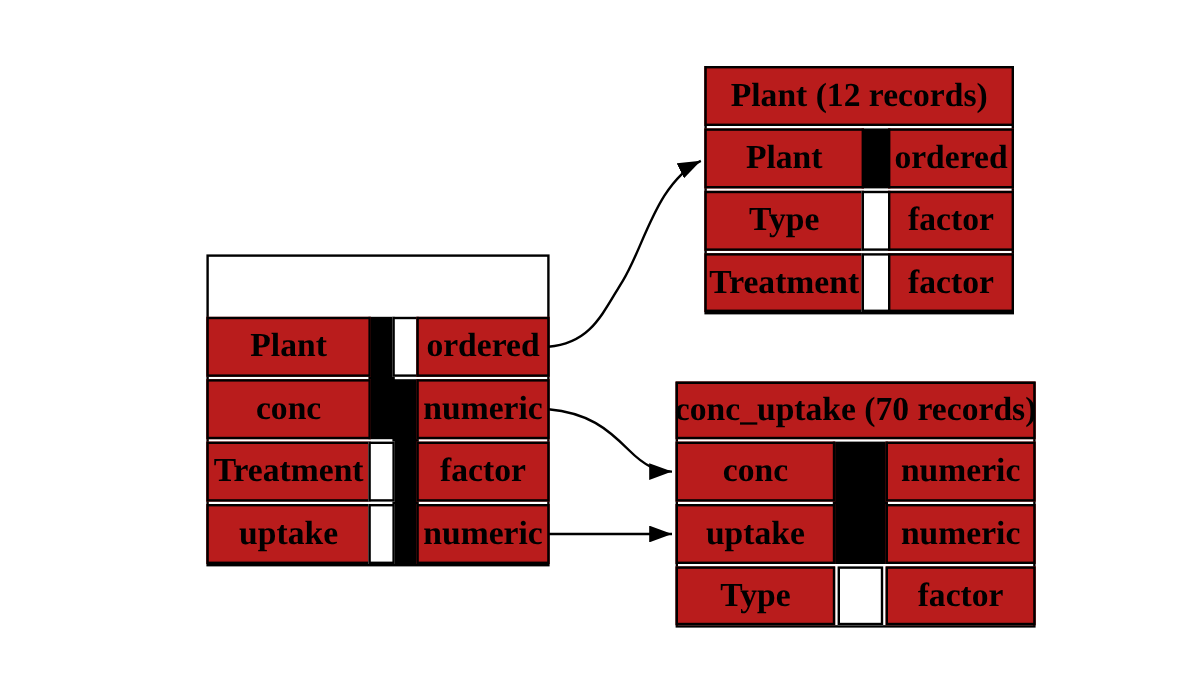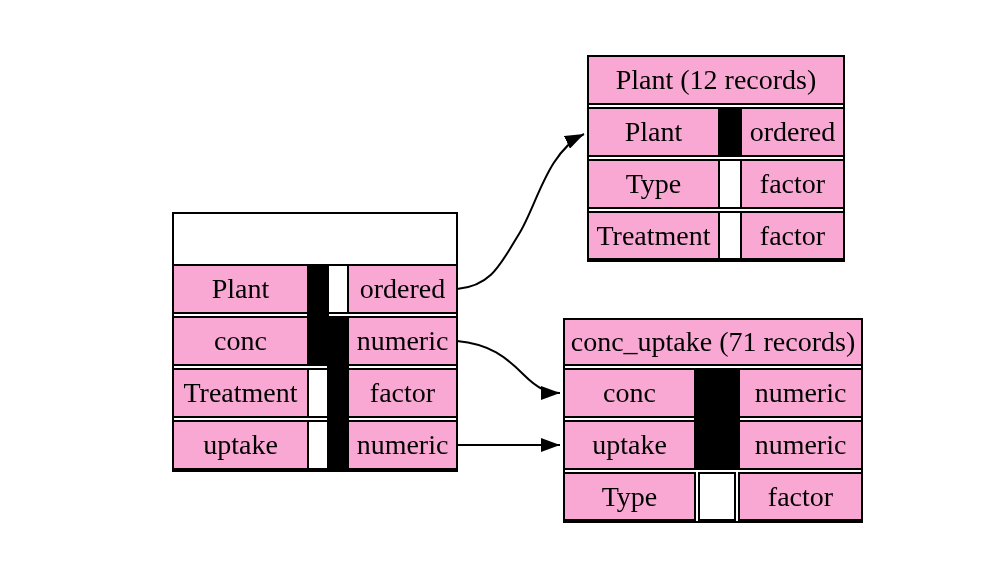--- a/index.html
+++ b/index.html
@@ -17,28 +17,29 @@
     position: absolute;
     border: 2px solid #000;
     background: #fff;
     box-sizing: border-box;
   }
   
   .cell {
     position: absolute;
     box-sizing: border-box;
     border: 2px solid #000;
-    background: #f9a8d4;
+    background: #b91c1c;
     display: flex;
     align-items: center;
     justify-content: center;
     font-size: 28px;
     line-height: 1;
     white-space: nowrap;
     z-index: 3;
+    font-weight: bold;
   }
   .title { font-size: 28px; }
   
   .bar {
     position: absolute;
     background: #000;
     z-index: 2;
   }
   
   .wcell {
@@ -138,21 +139,21 @@
 
   <div class="cell t2-name t2-r2">Type</div>
   <div class="wcell t2-i t2-r2"></div>
   <div class="cell t2-type t2-r2">factor</div>
 
   <div class="cell t2-name t2-r3">Treatment</div>
   <div class="wcell t2-i t2-r3"></div>
   <div class="cell t2-type t2-r3">factor</div>
 
   <div class="tbl t3-rect"></div>
-  <div class="cell title t3-title">conc_uptake (71 records)</div>
+  <div class="cell title t3-title">conc_uptake (70 records)</div>
 
   <div class="bar t3-bar"></div>
 
   <div class="cell t3-name t3-r1">conc</div>
   <div class="cell t3-type t3-r1">numeric</div>
 
   <div class="cell t3-name t3-r2">uptake</div>
   <div class="cell t3-type t3-r2">numeric</div>
 
   <div class="cell t3-name t3-r3">Type</div>

